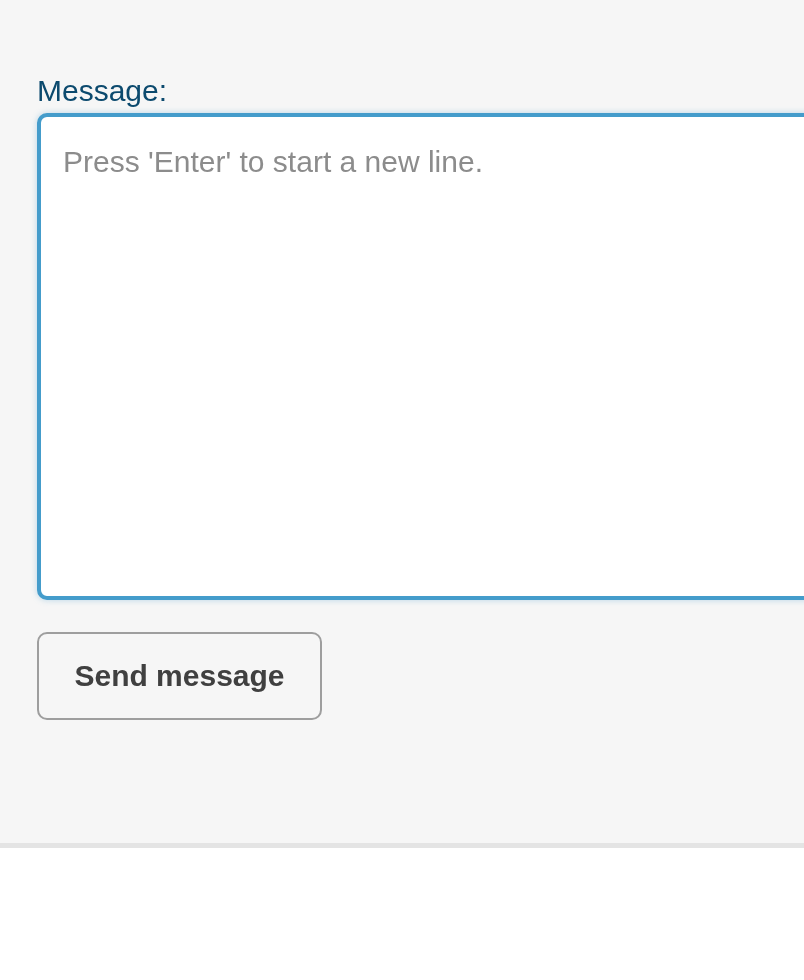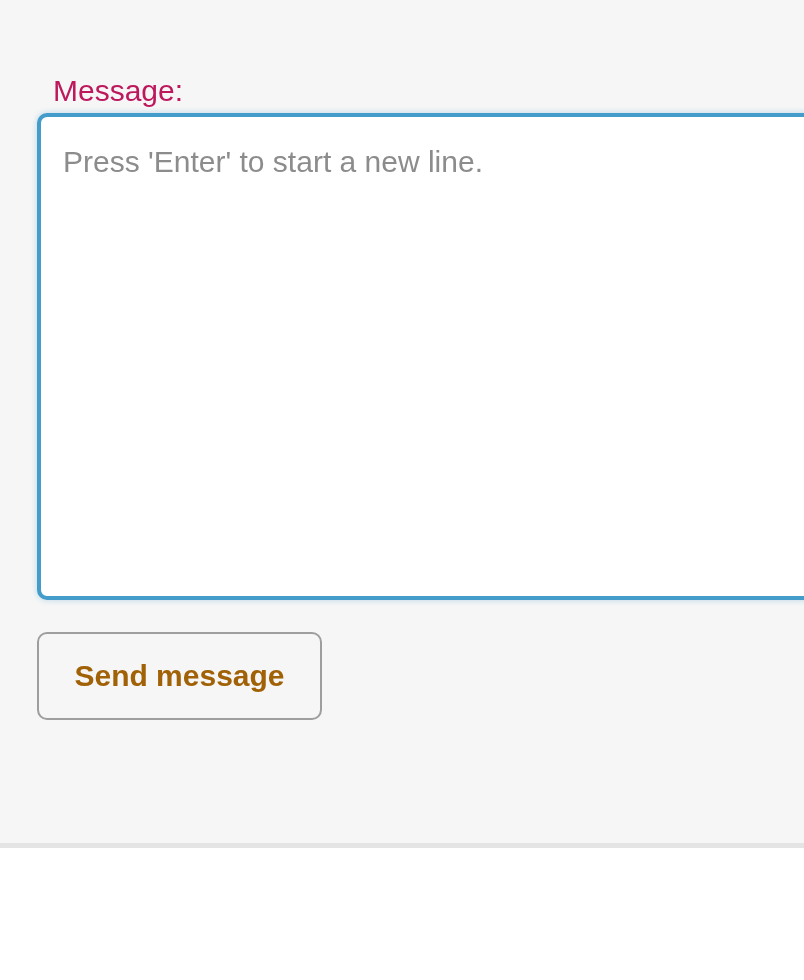--- a/index.html
+++ b/index.html
@@ -21,22 +21,22 @@
     padding: 73px 0 0 37px;
   }
   .form-group {
     margin: 0;
   }
   .control-label {
     display: block;
     font-size: 30px;
     line-height: 36px;
     font-weight: 400;
-    color: #be185d;
-    margin: 0 0 4px 16px;
+    color: #0c4a6e;
+    margin: 0 0 4px 0;
   }
   .message-textarea {
     display: block;
     width: 1020px;             
     height: 487px;
     background: #ffffff;
     border: 4px solid #449ccb;
     border-radius: 10px;
     box-shadow: 0 0 6px rgba(68, 156, 203, 0.35);
     outline: none;
@@ -55,21 +55,21 @@
     display: block;
     margin-top: 32px;
     width: 285px;
     height: 88px;
     background: transparent;
     border: 2px solid #9e9e9e;
     border-radius: 10px;
     font-family: "Liberation Sans", "DejaVu Sans", sans-serif;
     font-size: 30px;
     font-weight: 700;
-    color: #a16207;
+    color: #404040;
     cursor: pointer;
   }
   .below-panel {
     width: 804px;
     height: 127px;
     background: #ffffff;
   }
 </style>
 </head>
 <body>

